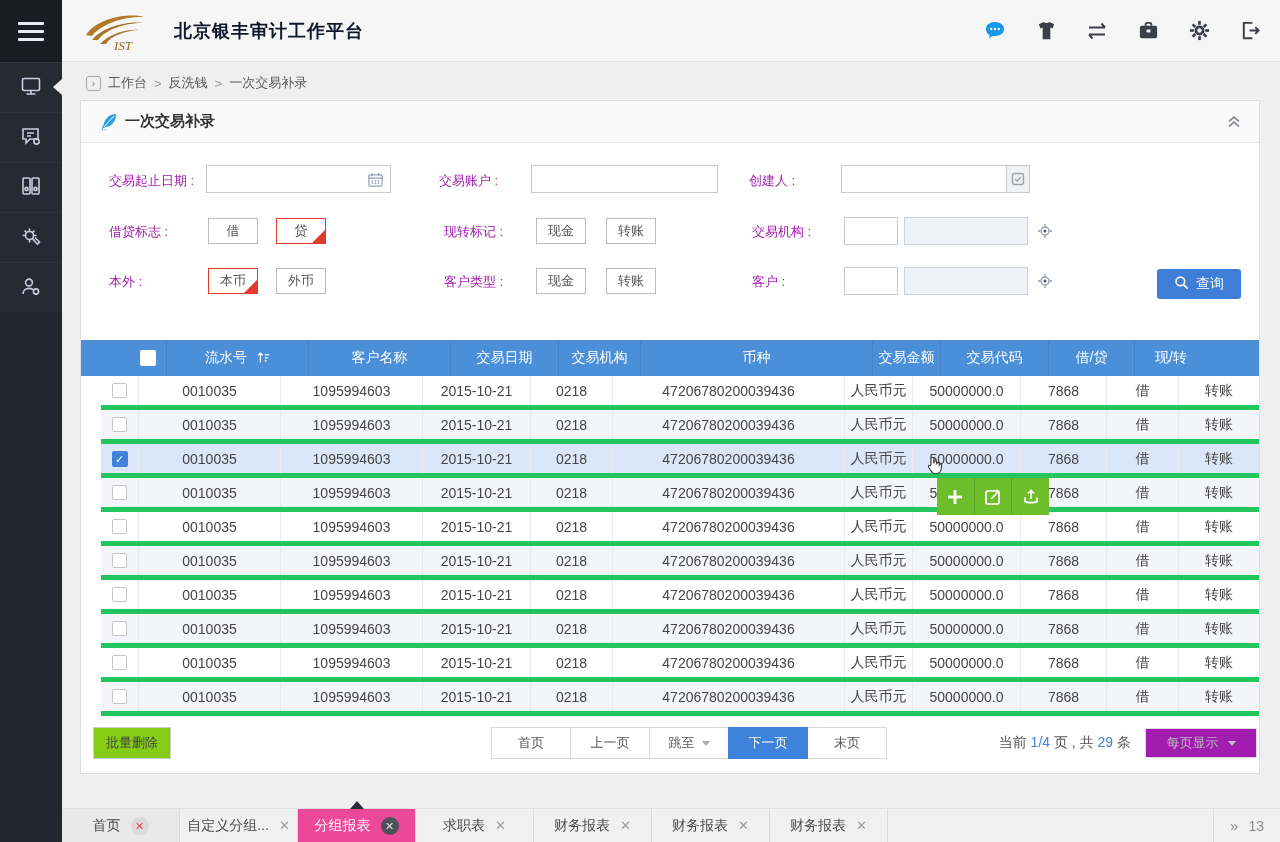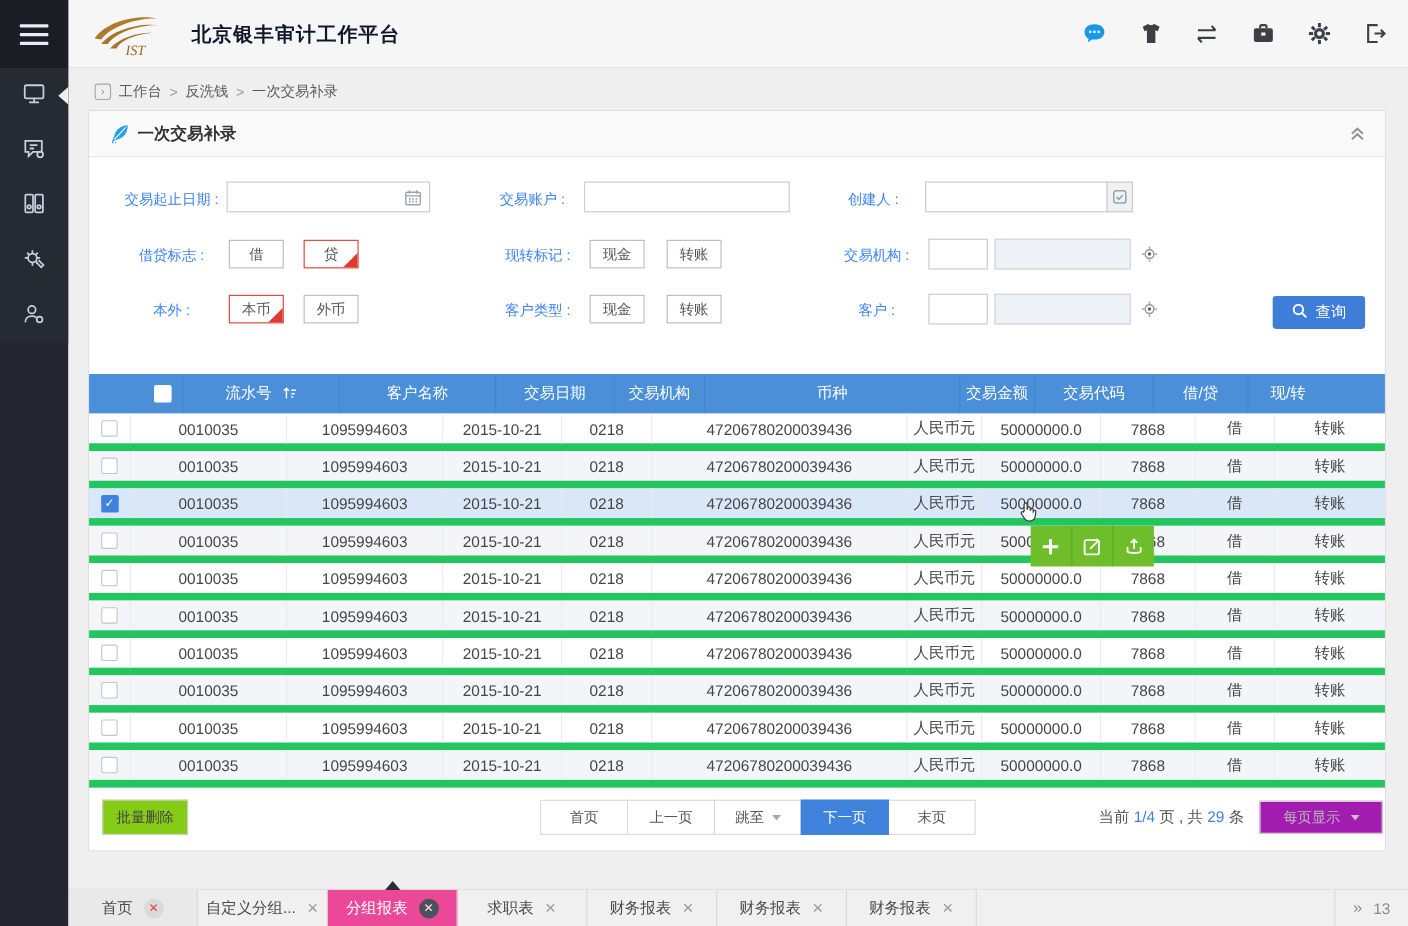--- a/index.html
+++ b/index.html
@@ -30,40 +30,40 @@
   .bc-sep { color:#999; }
 
   
   .panel { position:absolute; left:80px; top:100px; width:1180px; height:674px; background:#fff; border:1px solid #dcdee1; }
   .panel-header { height:42px; background:#fafafb; border-bottom:1px solid #e7e7e9; position:relative; display:flex; align-items:center; }
   .panel-title { margin-left:44px; font-size:15px; font-weight:bold; color:#333; }
   .feather { position:absolute; left:18px; top:11px; }
   .collapse-btn { position:absolute; right:16px; top:11px; cursor:pointer; }
 
   
-  .flabel { position:absolute; font-size:13px; color:#3b82f6; text-align:center;padding-left:28px; }
+  .flabel { position:absolute; font-size:13px; color:#a21caf; text-align:left;padding-left:28px; }
   .inp { position:absolute; height:28px; border:1px solid #c9c9c9; background:#fff; font-size:13px; color:#333; padding:0 8px; }
   .inp.gray { background:#eef1f5; border-color:#ccd3dc; }
   .tg { position:absolute; width:50px; height:26px; border:1px solid #b9b9b9; background:#fff; font-size:13px; color:#555; text-align:center; line-height:24px; cursor:pointer; }
   .tg.sel { border-color:#e03a2f; }
   .tg.sel::after { content:""; position:absolute; right:0; bottom:0; border-style:solid; border-width:0 0 13px 13px; border-color:transparent transparent #e03a2f transparent; }
   .tg.sel .ck { position:absolute; right:0px; bottom:-1px; color:#fff; font-size:8px; z-index:2; }
   .icon-abs { position:absolute; }
   .search-btn { position:absolute; left:1076px; top:168px; width:84px; height:30px; background:#3e7ed8; border-radius:3px; color:#fff; font-size:14px; display:flex; align-items:center; justify-content:center; gap:7px; cursor:pointer; }
   .mini-btn { position:absolute; width:24px; height:28px; background:#f0f1f3; border:1px solid #c9c9c9; display:flex; align-items:center; justify-content:center; cursor:pointer; }
 
   
   .grid-row { display:grid; grid-template-columns:38px 142px 142px 108px 82px 232px 68px 108px 86px 72px 1fr; }
   .thead { position:absolute; left:0; top:239px; width:1178px; height:36px; background:#4a8fd8; color:#fff; font-size:14px;padding-left:48px; }
   .th { display:flex; align-items:center; justify-content:center; gap:9px; border-right:1px solid rgba(0,0,0,0.08); position:relative; }
   .th:last-child { border-right:none; }
   .hd-cb { width:16px; height:16px; background:#fff; border-radius:2px; cursor:pointer; }
   .sort-right { position:absolute; right:16px; top:10px; }
   .tbody { position:absolute; left:0; top:275px; width:1178px; }
-  .trow { height:34px; font-size:14px; color:#454545; background:#fff; border-bottom:7px solid #22c55e; }
+  .trow { height:34px; font-size:14px; color:#454545; background:#fff; border-bottom:5px solid #22c55e;margin-left:20px; }
   .trow.even { background:#f4f5f8; }
   .trow.selected { background:#d9e7f8; }
   .td { display:flex; align-items:center; justify-content:center; border-right:1px solid #e9eaec; overflow:hidden; white-space:nowrap; }
   .td:last-child { border-right:none; }
   .cb { width:15px; height:15px; border:1px solid #c5c5c5; border-radius:2px; background:#fff; cursor:pointer; }
   .cb.checked { width:16px; height:16px; border:none; background:#3e82dc; color:#fff; font-size:11px; line-height:16px; text-align:center; }
 
   
   .row-actions { position:absolute; left:856px; top:377px; width:112px; height:37px; background:#6ebe2b; display:flex; z-index:6; }
   .ra-btn { flex:1; display:flex; align-items:center; justify-content:center; border-left:1px solid rgba(0,0,0,0.13); cursor:pointer; }

